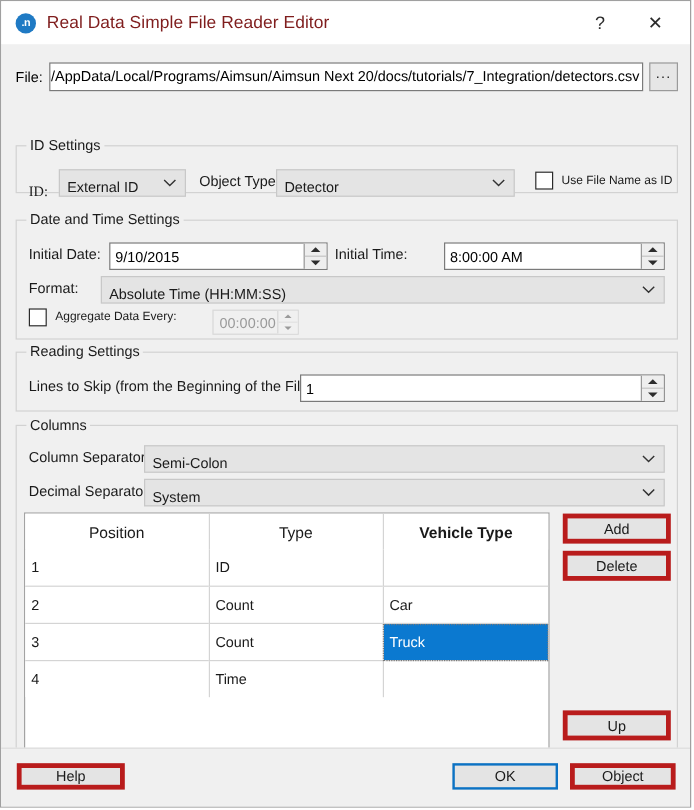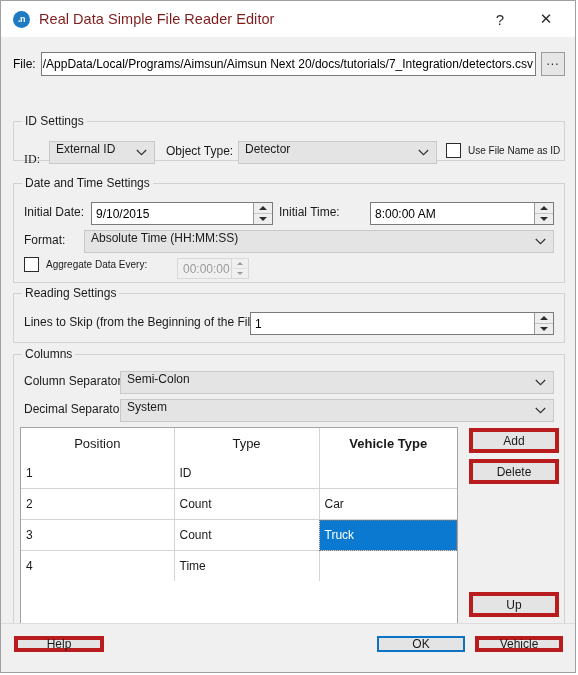--- a/index.html
+++ b/index.html
@@ -162,21 +162,21 @@
     position: absolute;
     line-height: 22px;
   }
   .combo {
     position: absolute;
     background: #e4e4e4;
     border: 1px solid #c8c8c8;
     box-sizing: border-box;
     height: 23px;
     display: flex;
-    align-items: flex-start;
+    align-items: flex-end;
     font-size: 12px;
     color: #1a1a1a;
     padding-left: 6px;
     cursor: default;
   }
   .combo .combo-arrow {
     position: absolute;
     right: 7px;
     top: 0; bottom: 0;
     display: flex;
@@ -342,21 +342,21 @@
     height: 25px;
   }
   
   .footer {
     position: absolute;
     left: 0; right: 0; bottom: 0;
     height: 48px;
     background: #f0f0f0;
     border-top: 1px solid #dcdcdc;
   }
-  .footer .btn { position: absolute; top: 12px; height: 16px; }
+  .footer .btn { position: absolute; top: 12px; height: 22px; }
   #btn-help   { left: 13px;  width: 90px; }
   #btn-ok     { left: 376px; width: 88px; border: 2px solid #0b72c4; background: #e4e4e4; }
   #btn-cancel { left: 474px; width: 88px; }
 </style>
 </head>
 <body>
 
 <div class="dialog">
 
   <div class="titlebar">
@@ -387,21 +387,21 @@
         <span>External ID</span>
         <span class="combo-arrow">
           <svg width="11" height="7" viewBox="0 0 11 7">
               <path d="M0.8 1 L5.5 5.6 L10.2 1" fill="none" stroke="#333" stroke-width="1.2"></path>
             </svg>
         </span>
       </div>
 
       <div class="lbl" style="left:152px; top:18px;">Object Type:</div>
 
-      <div class="combo" style="left:224px; top:19px; width:199px;">
+      <div class="combo" style="left:216px; top:19px; width:199px;">
         <span>Detector</span>
         <span class="combo-arrow">
           <svg width="11" height="7" viewBox="0 0 11 7">
               <path d="M0.8 1 L5.5 5.6 L10.2 1" fill="none" stroke="#333" stroke-width="1.2"></path>
             </svg>
         </span>
       </div>
 
       <div class="checkbox-wrap" style="left:432px; top:21px;">
         <div class="checkbox-box"></div>
@@ -547,17 +547,17 @@
 
       <div class="btn side-btn" style="top:73px;">Add</div>
       <div class="btn side-btn" style="top:104px;">Delete</div>
       <div class="btn side-btn" style="top:237px;">Up</div>
       <div class="btn side-btn" style="top:270px;">Down</div>
     </div>
 
     <div class="footer">
       <div class="btn" id="btn-help">Help</div>
       <div class="btn" id="btn-ok">OK</div>
-      <div class="btn" id="btn-cancel">Vehicle</div>
+      <div class="btn" id="btn-cancel">Object</div>
     </div>
 
   </div>
 </div>
 
 </body></html>

